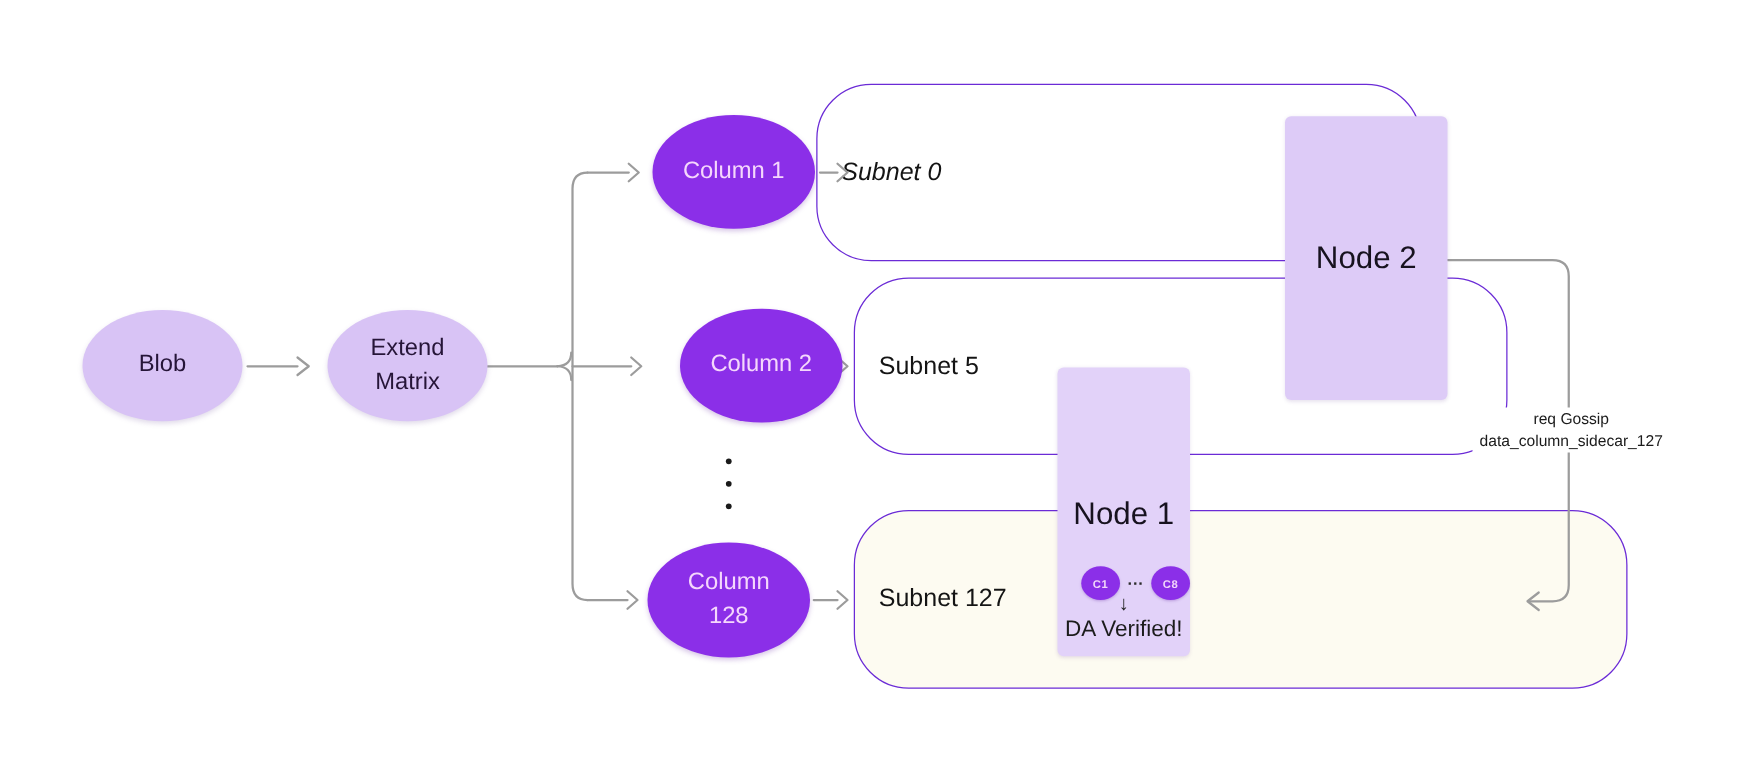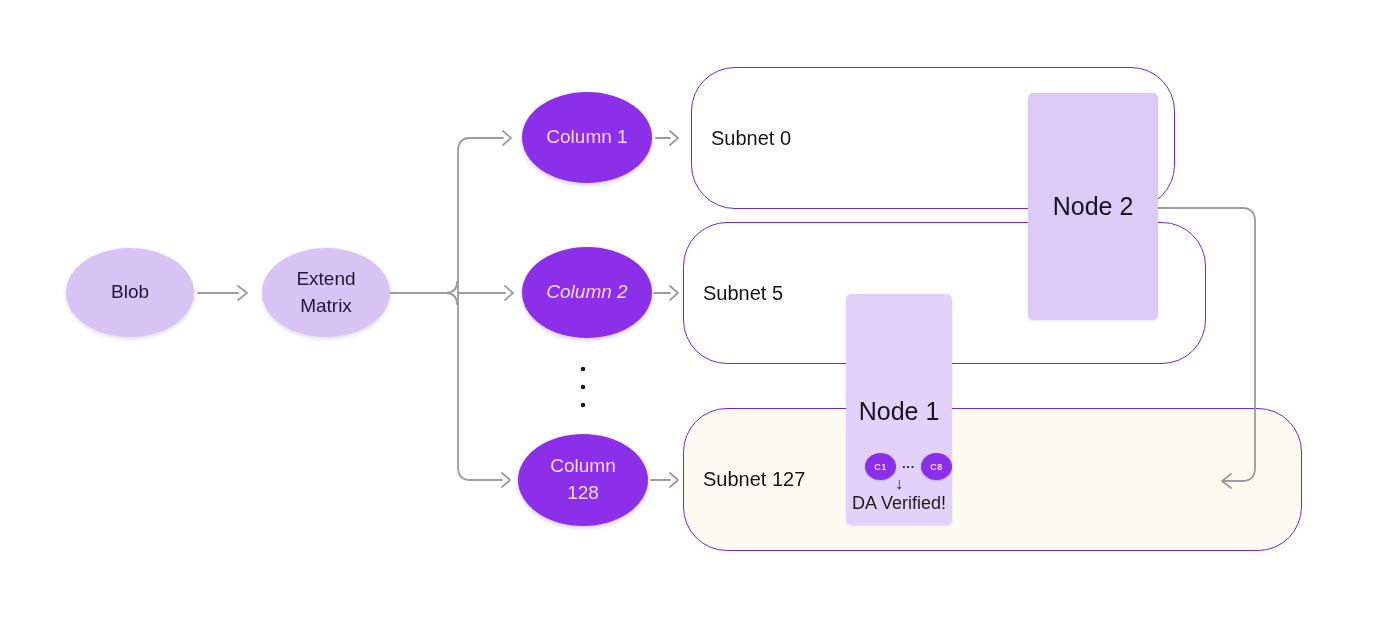--- a/index.html
+++ b/index.html
@@ -15,25 +15,25 @@
   .ellipse{position:absolute;z-index:3;border-radius:50%;display:flex;align-items:center;
     justify-content:center;text-align:center;}
   
   .ellipse.light{background:#D8C3F5;color:#261538;box-shadow:0 2px 4px rgba(120,90,160,.22);}
   .ellipse.vivid{background:#8B2FE8;color:#F5D7FC;box-shadow:0 2px 4px rgba(110,50,170,.28);}
   .ellipse-label{font-size:19px;line-height:1.42;}
   #blob{left:66px;top:248px;width:128px;height:89px;}
   #extend-matrix{left:262px;top:248px;width:128px;height:89px;}
   #extend-matrix .ellipse-label{width:80px;}
   #column-1{left:522px;top:92px;width:130px;height:91px;}
-  #column-2{left:522px;top:247px;width:130px;height:91px;font-style:italic;}
+  #column-2{left:544px;top:247px;width:130px;height:91px;}
   #column-128{left:518px;top:434px;width:130px;height:92px;}
   #column-128 .ellipse-label{width:88px;}
 
-  #subnet-0{left:691px;top:67px;width:484px;height:142px;}
+  #subnet-0{left:653px;top:67px;width:484px;height:142px;font-style:italic;}
   #subnet-1{left:683px;top:222px;width:523px;height:142px;}
   #subnet-127{left:683px;top:408px;width:619px;height:143px;background:#FDFBF1;}
   .subnet-label{font-size:20px;color:#141414;}
 
   #node-2{left:1028px;top:93px;width:130px;height:227px;background:#DDCBF7;
     display:flex;align-items:center;justify-content:center;}
   #node-1{left:846px;top:294px;width:106px;height:231px;background:#E2D2F9;}
   .node-label{font-size:25px;color:#17121F;}
   #node-1 .node-label{position:absolute;top:103px;left:0;right:0;text-align:center;}
   .samples-row{position:absolute;top:159px;left:0;right:0;display:flex;align-items:center;
@@ -125,14 +125,18 @@
   <div class="ellipse vivid" id="column-1">
     <span class="ellipse-label">Column 1</span>
   </div>
   <div class="ellipse vivid" id="column-2">
     <span class="ellipse-label">Column 2</span>
   </div>
   <div class="ellipse vivid" id="column-128">
     <span class="ellipse-label">Column 128</span>
   </div>
 
+  <div id="gossip-label">
+    <div>req Gossip</div>
+    <div>data_column_sidecar_127</div>
+  </div>
 
 </div>
 
 </body></html>

